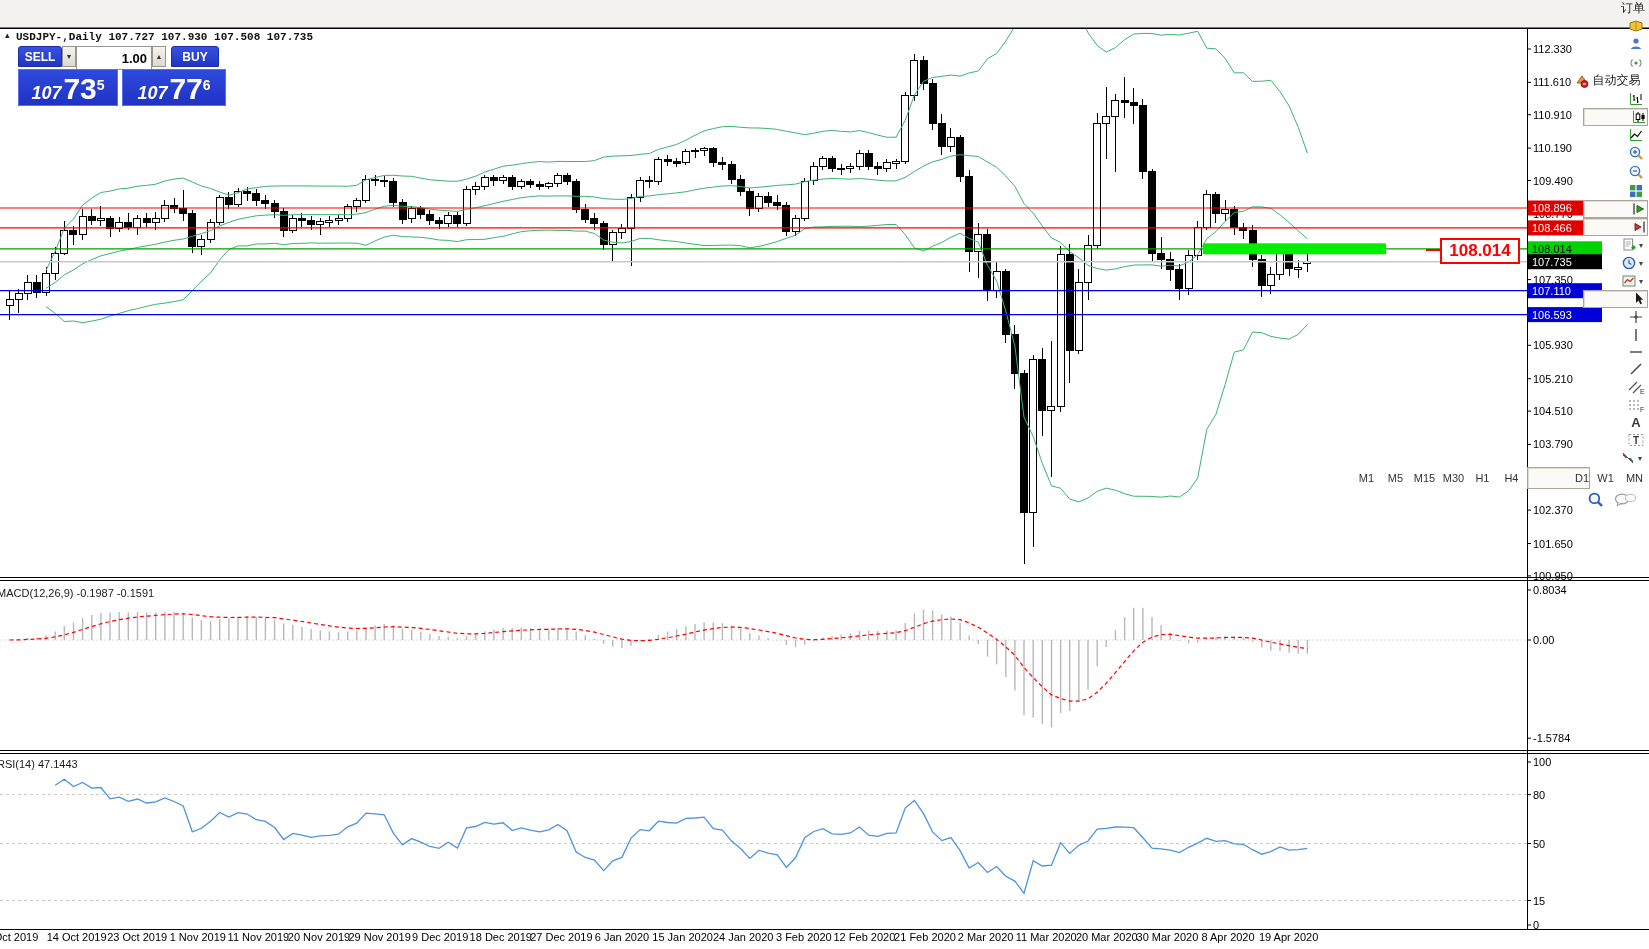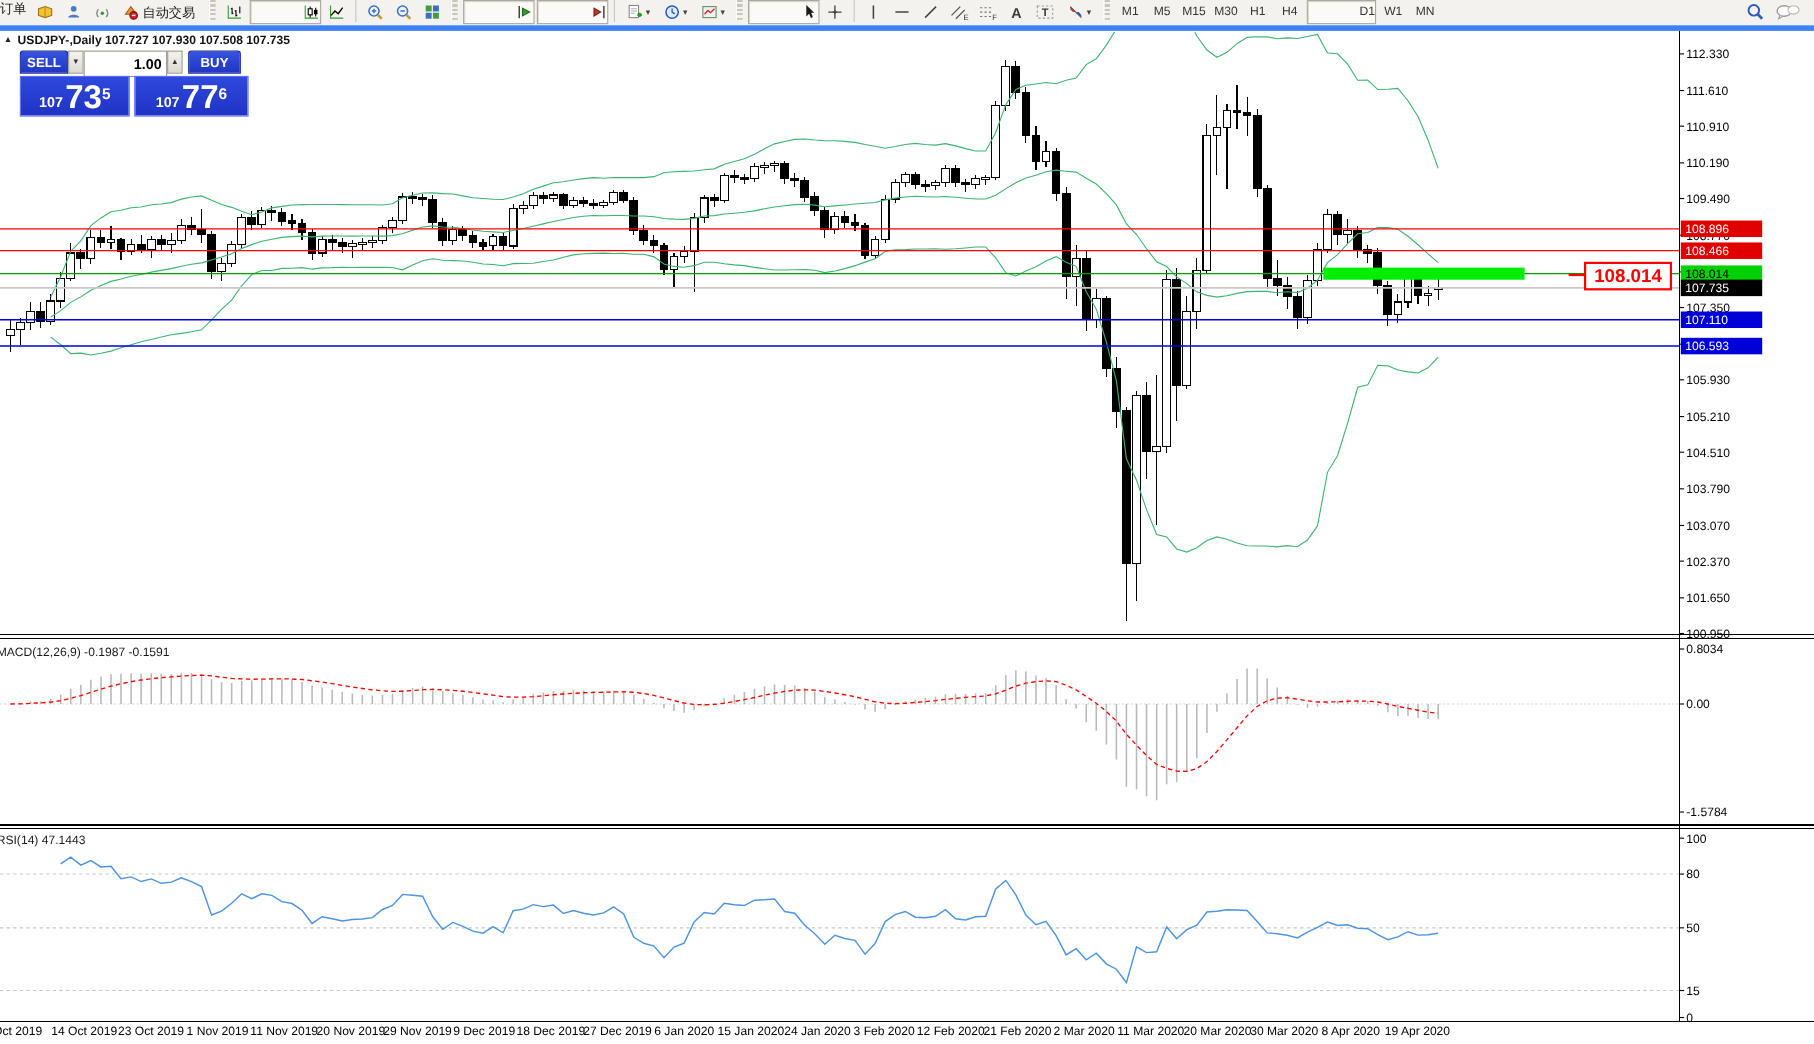--- a/index.html
+++ b/index.html
@@ -1,35 +1,35 @@
 <!DOCTYPE html>
 <html><head>
 <meta charset="utf-8">
 <style>
   html,body{margin:0;padding:0;width:1649px;height:949px;overflow:hidden;background:#ffffff;
     font-family:"Liberation Sans",sans-serif;}
   #app{position:relative;width:1649px;height:949px;background:#ffffff;}
 
   
   #toolbar{position:absolute;left:0;top:0;width:1649px;height:28px;background:#f4f2ee;
-    border-bottom:5px solid #3b82f6;display:flex;align-items:flex-start;box-sizing:border-box;z-index:20;}
+    border-bottom:1px solid #3b82f6;display:flex;align-items:flex-end;box-sizing:border-box;z-index:20;flex-direction:column;}
   .tb-label{font-size:12px;color:#1a1a1a;white-space:nowrap;margin:0 4px 0 0;}
   .tb-btn{min-width:24px;height:22px;display:flex;align-items:center;justify-content:center;
     margin:0 1px;border:1px solid transparent;box-sizing:border-box;color:#3a3a3a;font-size:12px;}
   .tb-btn.pressed{border:1px solid #aaa69c;background:#fbfaf7;box-shadow:inset 1px 1px 0 #dedbd2;padding-left:47px;}
   .tb-btn .caret{font-size:8px;color:#444;margin-left:2px;}
   .grip{width:5px;height:18px;margin:0 4px;background:repeating-linear-gradient(#c9c5ba 0 2px,#f4f2ee 2px 4px);
     border-left:1px solid #fff;}
   .sep{width:1px;height:20px;background:#c9c5ba;margin:0 4px;}
   .tf{min-width:27px;font-size:11px;color:#333;}
   #tb-right{margin-left:auto;display:flex;align-items:center;margin-right:8px;}
 
   
   .ov{position:absolute;z-index:10;white-space:nowrap;}
-  #symbol-title{left:16px;top:31px;font-size:11px;font-weight:bold;color:#111;}
+  #symbol-title{left:16px;top:31px;font-size:11px;font-weight:bold;color:#111;font-family:Liberation Mono, monospace;}
   #panel-collapse{left:5px;top:30px;font-size:9px;color:#222;}
   #macd-label{left:-3px;top:587px;font-size:11px;color:#1a1a1a;}
   #rsi-label{left:-3px;top:758px;font-size:11px;color:#1a1a1a;}
   #level-callout{left:1440px;top:238px;width:76px;height:22px;border:2px solid #ff0000;background:#ffffff;
     color:#ff0000;font-size:17px;font-weight:bold;display:flex;align-items:center;justify-content:center;}
   #callout-dash{left:1426px;top:249px;width:14px;height:2px;background:#ff0000;}
   #cn-note{left:1338px;top:276px;font-size:30px;font-weight:bold;color:#2ee62e;letter-spacing:4px;
     text-shadow:1px 1px 0 #0a4d0a,2px 2px 0 #083d08,3px 3px 2px rgba(0,0,0,.5);}
 
   
@@ -41,21 +41,21 @@
   #tp-buy-btn{width:48px;margin-left:5px;border-radius:3px 3px 0 0;}
   .spin{width:14px;height:21px;background:linear-gradient(#f5f3ef,#ddd9d1);border:1px solid #9a968c;
     box-sizing:border-box;font-size:7px;color:#333;display:flex;align-items:center;justify-content:center;}
   #tp-volume{width:76px;height:24px;background:#fff;border:1px solid #9a968c;box-sizing:border-box;
     font-size:13px;color:#000;display:flex;align-items:center;justify-content:flex-end;padding-right:4px;}
   .bigbox{position:absolute;top:23px;height:37px;background:linear-gradient(#2e49dd,#1f33c4);
     border:1px solid #5a6ef0;box-sizing:border-box;color:#fff;display:flex;align-items:flex-end;
     justify-content:center;padding-bottom:2px;}
   #tp-sell-big{left:0;width:100px;}
   #tp-buy-big{left:104px;width:104px;}
-  .px-small{font-size:13px;margin-right:2px;line-height:20px;}
+  .px-small{font-size:18px;margin-right:2px;line-height:20px;font-style:italic;}
   .px-big{font-size:30px;line-height:28px;}
   .px-sup{font-size:14px;line-height:30px;align-self:flex-start;}
 
   svg text{font-family:"Liberation Sans",sans-serif;}
   .ico{display:block;}
 </style>
 </head>
 <body>
 <div id="app">
 

